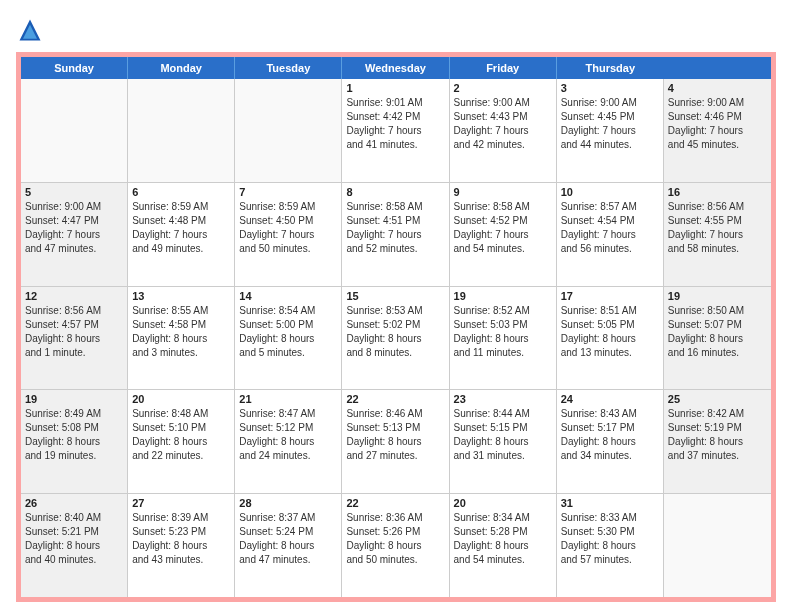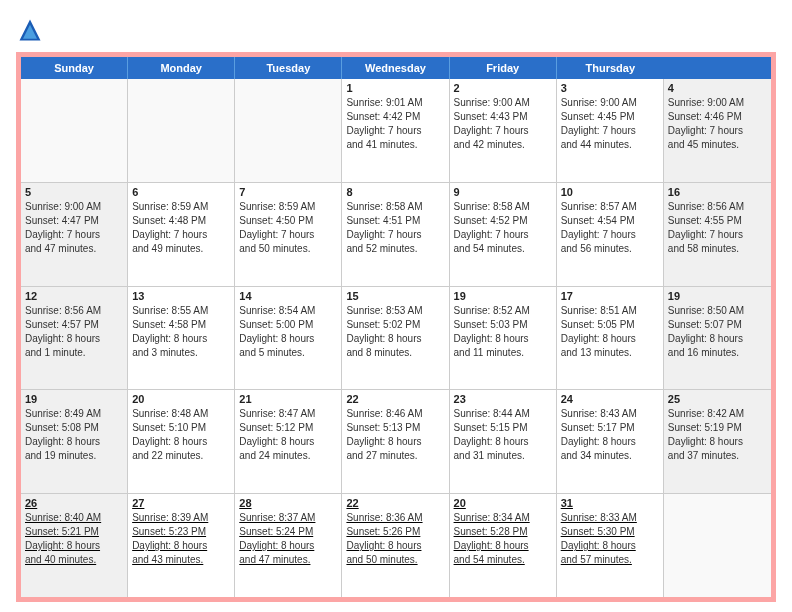--- a/index.html
+++ b/index.html
@@ -72,21 +72,21 @@
       display: flex;
       flex-direction: column;
       flex: 1;
     }
     .cal-row {
       display: grid;
       grid-template-columns: repeat(7, 1fr);
       flex: 1;
       border-bottom: 1px solid #ccc;
     }
-    .cal-row:last-child { border-bottom: none; text-decoration: underline; }
+    .cal-row:last-child { border-bottom: none; }
     .cal-cell {
       border-right: 1px solid #ccc;
       padding: 3px 4px;
       vertical-align: top;
       font-size: 9.5px;
       color: #333;
       min-height: 70px;
     }
     .cal-cell:last-child { border-right: none; }
     .cal-cell.empty { background: #f9f9f9; }

